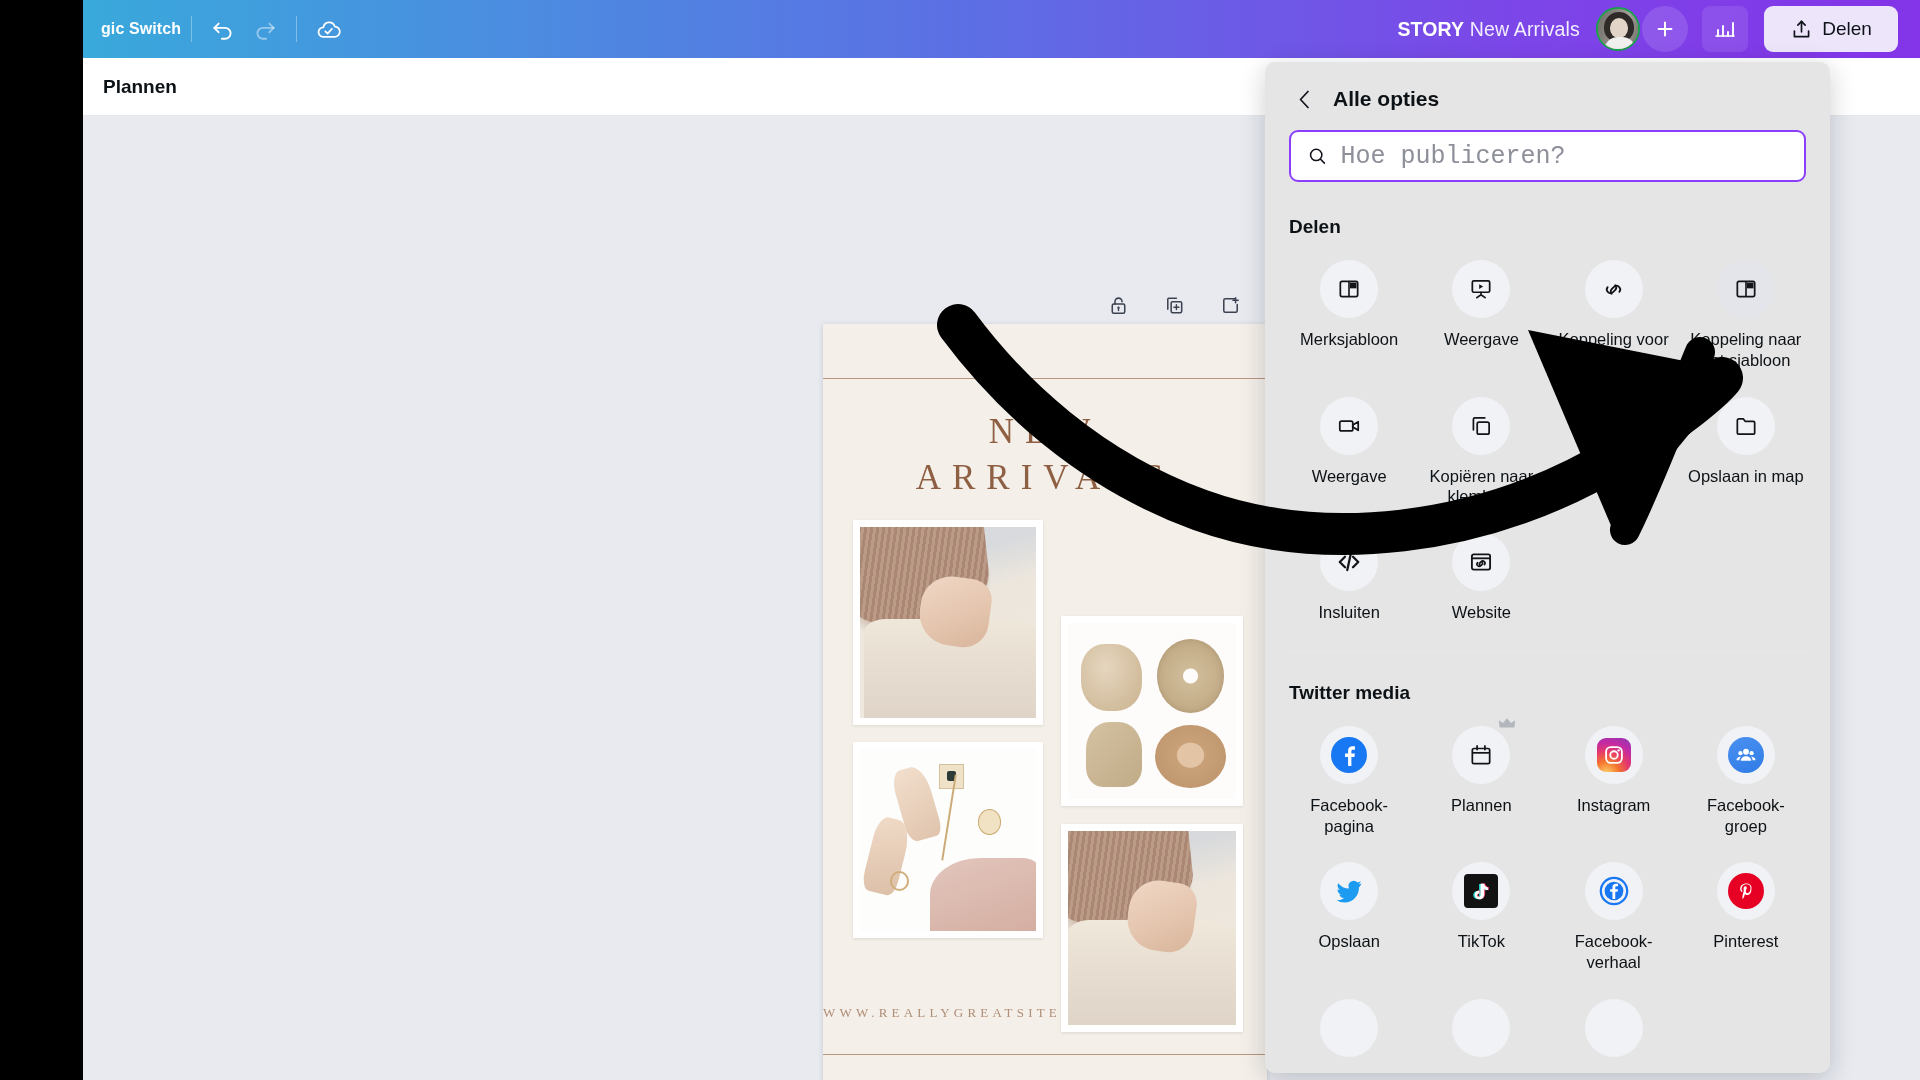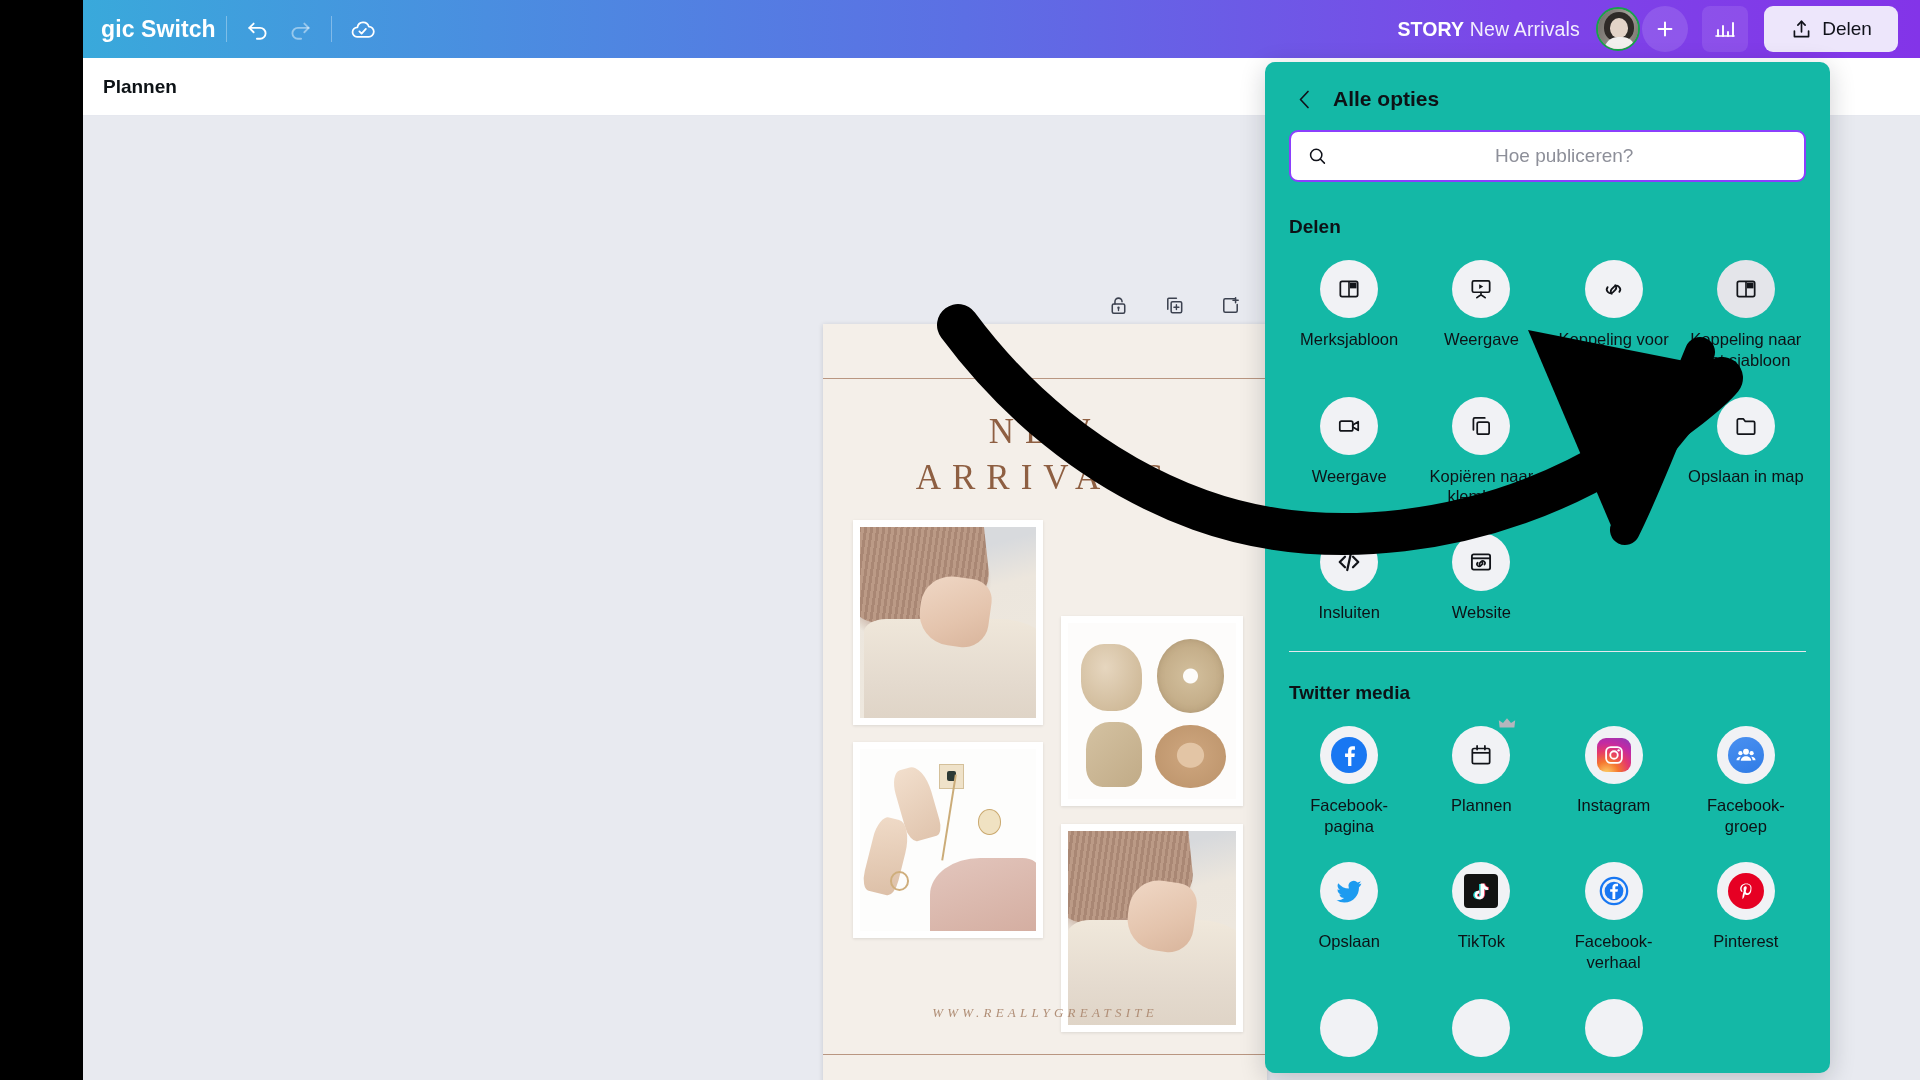--- a/index.html
+++ b/index.html
@@ -13,21 +13,21 @@
     background: #000; overflow: hidden;
   }
 
   
   .topbar {
     position: absolute; left: 83px; top: 0; width: 1837px; height: 58px;
     background: linear-gradient(90deg, #39a9db 0%, #4a8ee0 22%, #5c6fe4 48%, #7c46e8 78%, #8334e8 100%);
     display: flex; align-items: center;
   }
   .brand-title {
-    color: #fff; font-size: 23px; font-weight: 600; letter-spacing: .1px;
+    color: #fff; font-size: 16px; font-weight: 600; letter-spacing: .1px;
     padding-left: 18px; white-space: nowrap;
   }
   .tb-div { width: 1px; height: 26px; background: rgba(255,255,255,.33); margin: 0 10px; }
   .tb-btn {
     width: 42px; height: 42px; border-radius: 7px; display: flex;
     align-items: center; justify-content: center; cursor: pointer;
   }
   .tb-btn svg { display: block; }
   .tb-spacer { flex: 1 1 auto; }
 
@@ -134,23 +134,23 @@
 
   .title-new, .title-arr {
     position: absolute; left: 0; right: 0; text-align: center;
     color: #8e5f42; font-family: "Liberation Serif", serif;
     font-weight: 400;
   }
   .title-new { top: 88px; font-size: 35px; letter-spacing: 11px; }
   .title-arr { top: 134px; font-size: 35px; letter-spacing: 11px; }
 
   .site-url {
-    position: absolute; left: 0; right: 0; bottom: 92px; text-align: center;
+    position: absolute; left: 0; right: 0; bottom: 92px; text-align: left;
     color: #b08e76; font-family: "Liberation Serif", serif;
-    font-size: 13px; letter-spacing: 4.2px; font-style: italic;
+    font-size: 13px; letter-spacing: 4.2px;
   }
 
   .ph { position: absolute; background: #fff; padding: 7px; box-shadow: 0 1px 3px rgba(0,0,0,.10); }
   .ph .inner { width: 100%; height: 100%; position: relative; overflow: hidden; }
 
   
   .p1 { left: 30px; top: 196px; width: 190px; height: 205px; }
   .p1 .inner {
     background:
       radial-gradient(ellipse 62% 48% at 30% 28%, #c5a896 0%, #b49382 45%, rgba(180,147,130,0) 72%),
@@ -228,36 +228,36 @@
   }
   .p4 .hand {
     position: absolute; left: 36%; top: 26%; width: 40%; height: 36%;
     background: linear-gradient(150deg, #f0d8c6 0%, #e4c4ad 60%, #d8b49b 100%);
     border-radius: 44% 30% 36% 46%; z-index: 3; transform: rotate(8deg);
   }
 
   
   .panel {
     position: absolute; left: 1265px; top: 62px; width: 565px; height: 1011px;
-    background: #14b8a6; border-radius: 10px;
+    background: #e5e5e5; border-radius: 10px;
     box-shadow: 0 6px 26px rgba(16,19,28,.20);
     overflow: hidden; z-index: 10;
   }
   .panel-head { display: flex; align-items: center; gap: 14px; padding: 22px 24px 8px 24px; }
   .back-btn { width: 30px; height: 30px; display: flex; align-items: center; justify-content: center; cursor: pointer; border-radius: 6px; }
   .panel-title { font-size: 21px; font-weight: 700; color: #0d1216; }
 
   .search-wrap { padding: 8px 24px 0 24px; }
   .search-box {
     display: flex; align-items: center; gap: 13px; height: 52px;
     border: 2px solid #8b3ffd; border-radius: 9px; padding: 0 16px; background: #fff;
   }
   .search-box input {
-    border: none; outline: none; font-size: 19px; color: #0d1216;
-    font-family: Liberation Sans, sans-serif; width: 100%; background: transparent; text-align: center;
+    border: none; outline: none; font-size: 25px; color: #0d1216;
+    font-family: Liberation Mono, monospace; width: 100%; background: transparent;
   }
   .search-box input::placeholder { color: #8d8f99; }
 
   .scroll-area {
     position: absolute; left: 0; right: 0; top: 124px; bottom: 0; overflow: hidden;
   }
   .section-title {
     font-size: 19px; font-weight: 700; color: #0d1216;
     padding: 30px 24px 10px 24px;
   }

